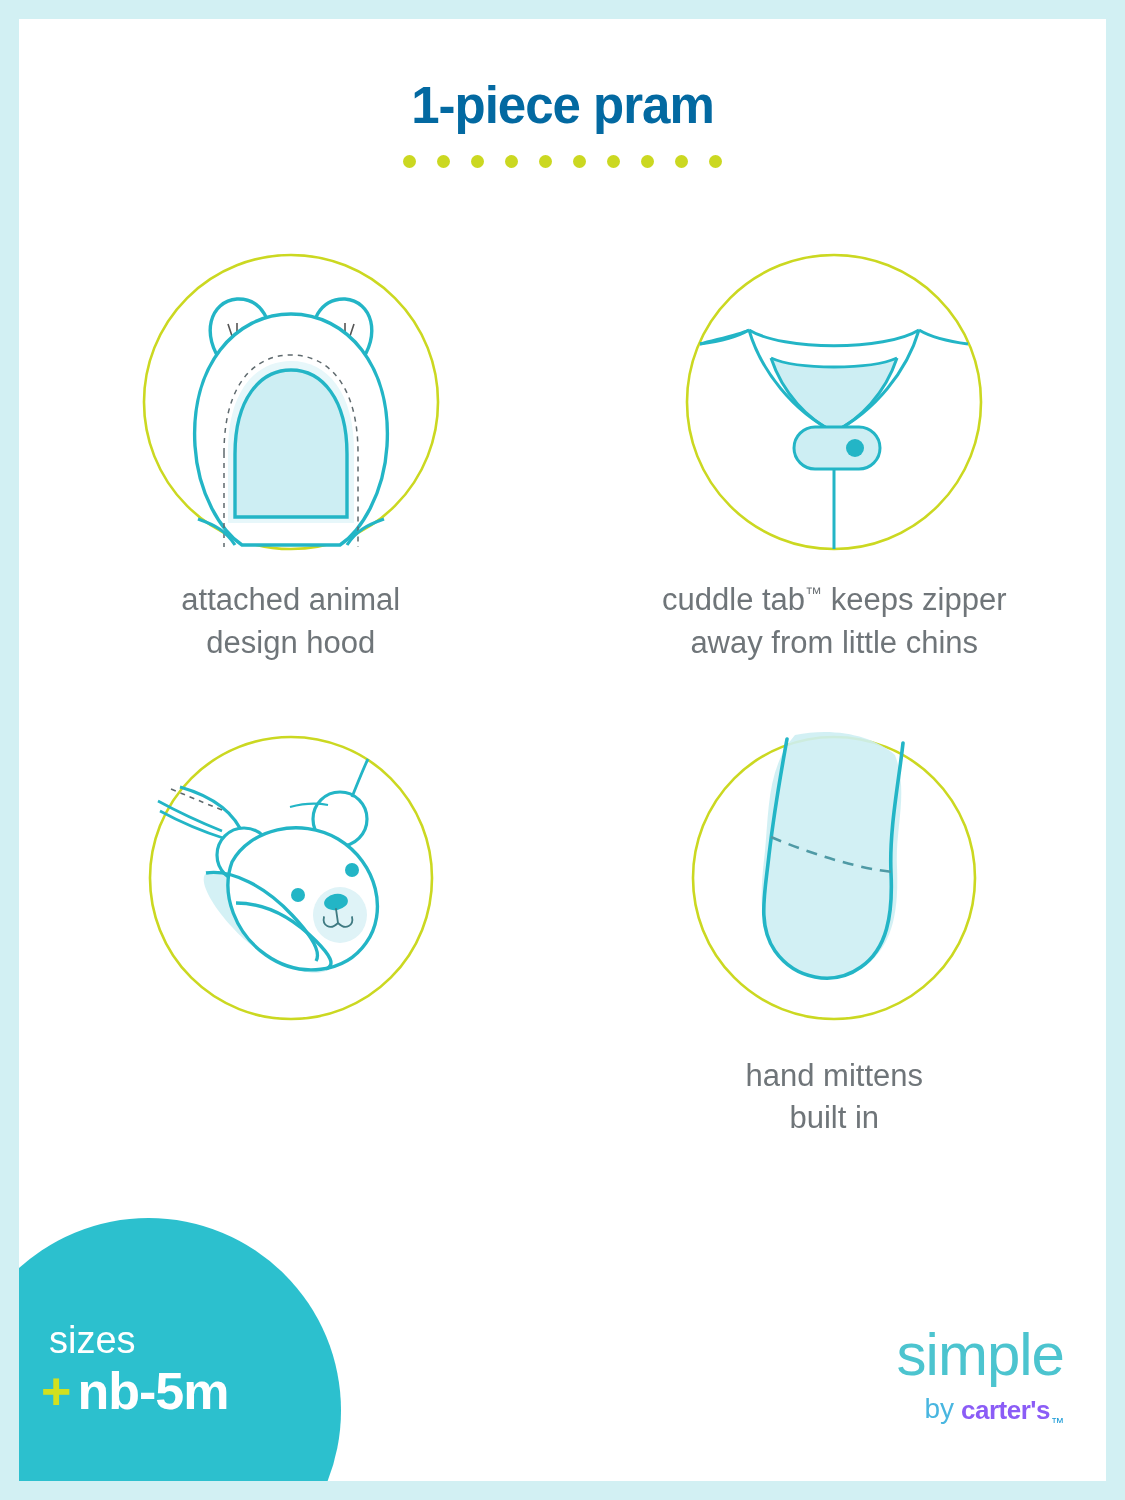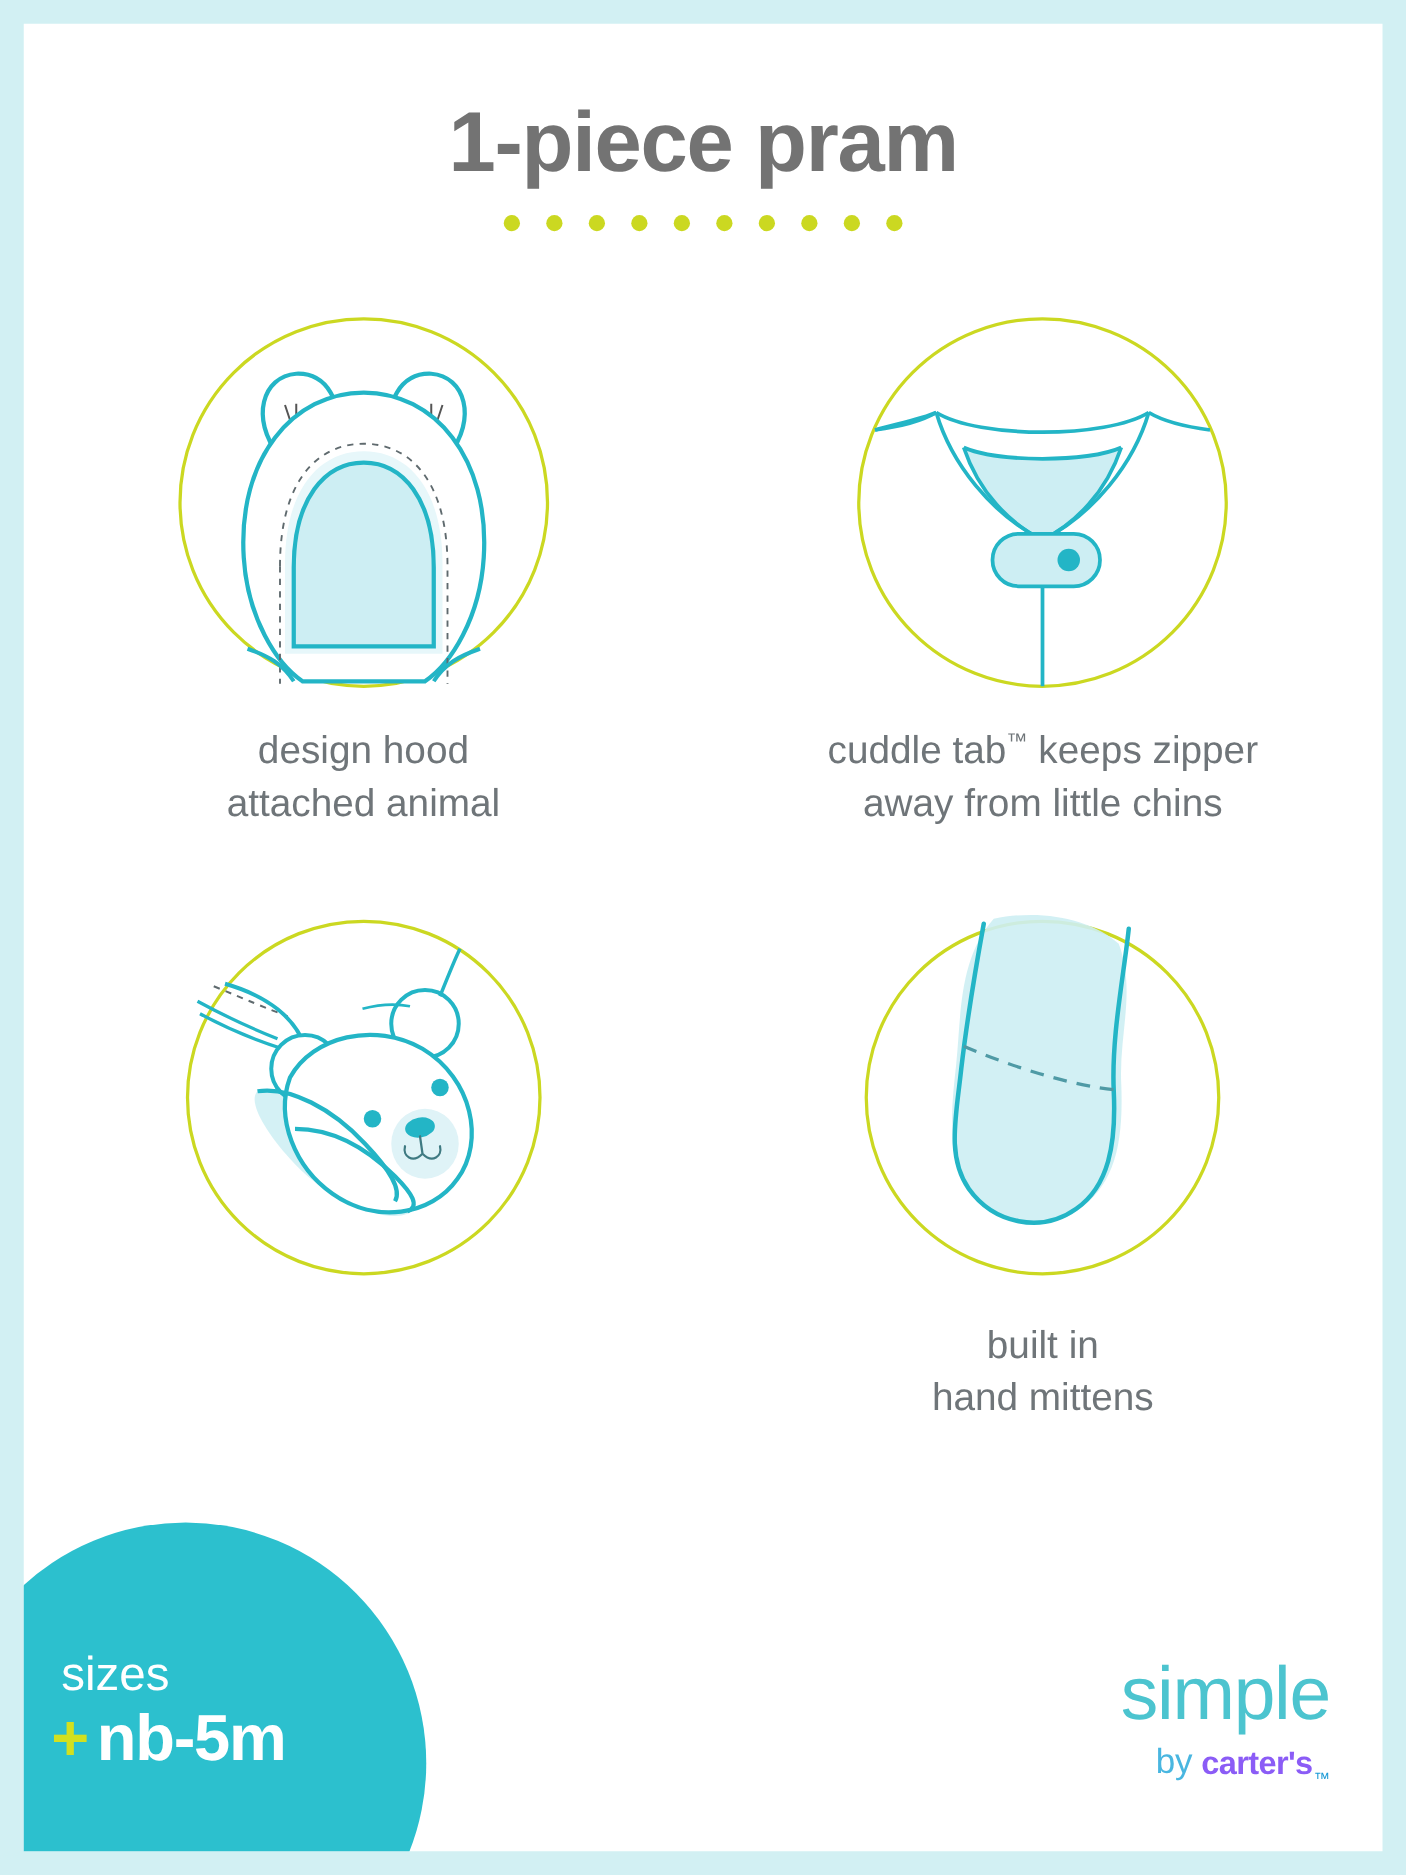--- a/index.html
+++ b/index.html
@@ -35,23 +35,23 @@
 
   
   .header {
     position: absolute;
     left: 0;
     top: 60px;
     width: 100%;
     text-align: center;
   }
   .title {
-    font-size: 68px;
+    font-size: 51px;
     font-weight: bold;
-    color: #737373;
+    color: #0369a1;
     letter-spacing: -1px;
     line-height: 1.05;
     margin: 0;
   }
   .dot-row {
     margin-top: 22px;
     display: flex;
     justify-content: center;
     gap: 21px;
   }
@@ -267,22 +267,22 @@
             <path d="M84 202 L 84 296" fill="none" stroke="#5f6a6e" stroke-width="1.5" stroke-dasharray="5 5"></path>
 
             <path d="M95 203 C 95 148, 120 119, 151 119 C 182 119, 207 148, 207 203
                      L 207 266 L 95 266 Z" fill="#cdeef3" stroke="#23b5c6" stroke-width="3.4"></path>
 
             <path d="M58 268 C 75 274, 86 280, 95 294" fill="none" stroke="#23b5c6" stroke-width="3.2"></path>
             <path d="M244 268 C 227 274, 216 280, 207 294" fill="none" stroke="#23b5c6" stroke-width="3.2"></path>
           </svg>
         </div>
         <div class="caption">
+          <div>attached animal</div>
           <div>design hood</div>
-          <div>attached animal</div>
         </div>
       </div>
 
       <div class="feature">
         <div class="icon-wrap">
           <svg viewBox="0 0 302 302" xmlns="http://www.w3.org/2000/svg">
             <circle cx="151" cy="151" r="147" fill="none" stroke="#cbd821" stroke-width="2.6"></circle>
 
             <path d="M90 108 C 115 120, 187 120, 212 108 C 205 140, 175 168, 151 180
                      C 127 168, 97 140, 90 108 Z" fill="#cdeef3"></path>
@@ -360,22 +360,22 @@
                      C 74 196, 78 160, 82 124 C 86 84, 84 40, 112 8 Z" fill="#cdeef3" opacity="0.9"></path>
 
             <path d="M104 12 C 96 56, 90 94, 86 128 C 82 166, 74 198, 92 224
                      C 112 252, 150 260, 178 240 C 204 222, 210 188, 208 146
                      C 206 102, 216 54, 220 16" fill="none" stroke="#23b5c6" stroke-width="3.6" stroke-linecap="round"></path>
 
             <path d="M88 110 C 130 128, 178 142, 210 145" fill="none" stroke="#4f9aa5" stroke-width="2.6" stroke-dasharray="11 8"></path>
           </svg>
         </div>
         <div class="caption">
+          <div>hand mittens</div>
           <div>built in</div>
-          <div>hand mittens</div>
         </div>
       </div>
 
     </div>
 
     <div class="size-badge">
       <div class="size-badge-text">
         <div class="size-label">sizes</div>
         <div class="size-value-row">
           <span class="size-plus">+</span>

